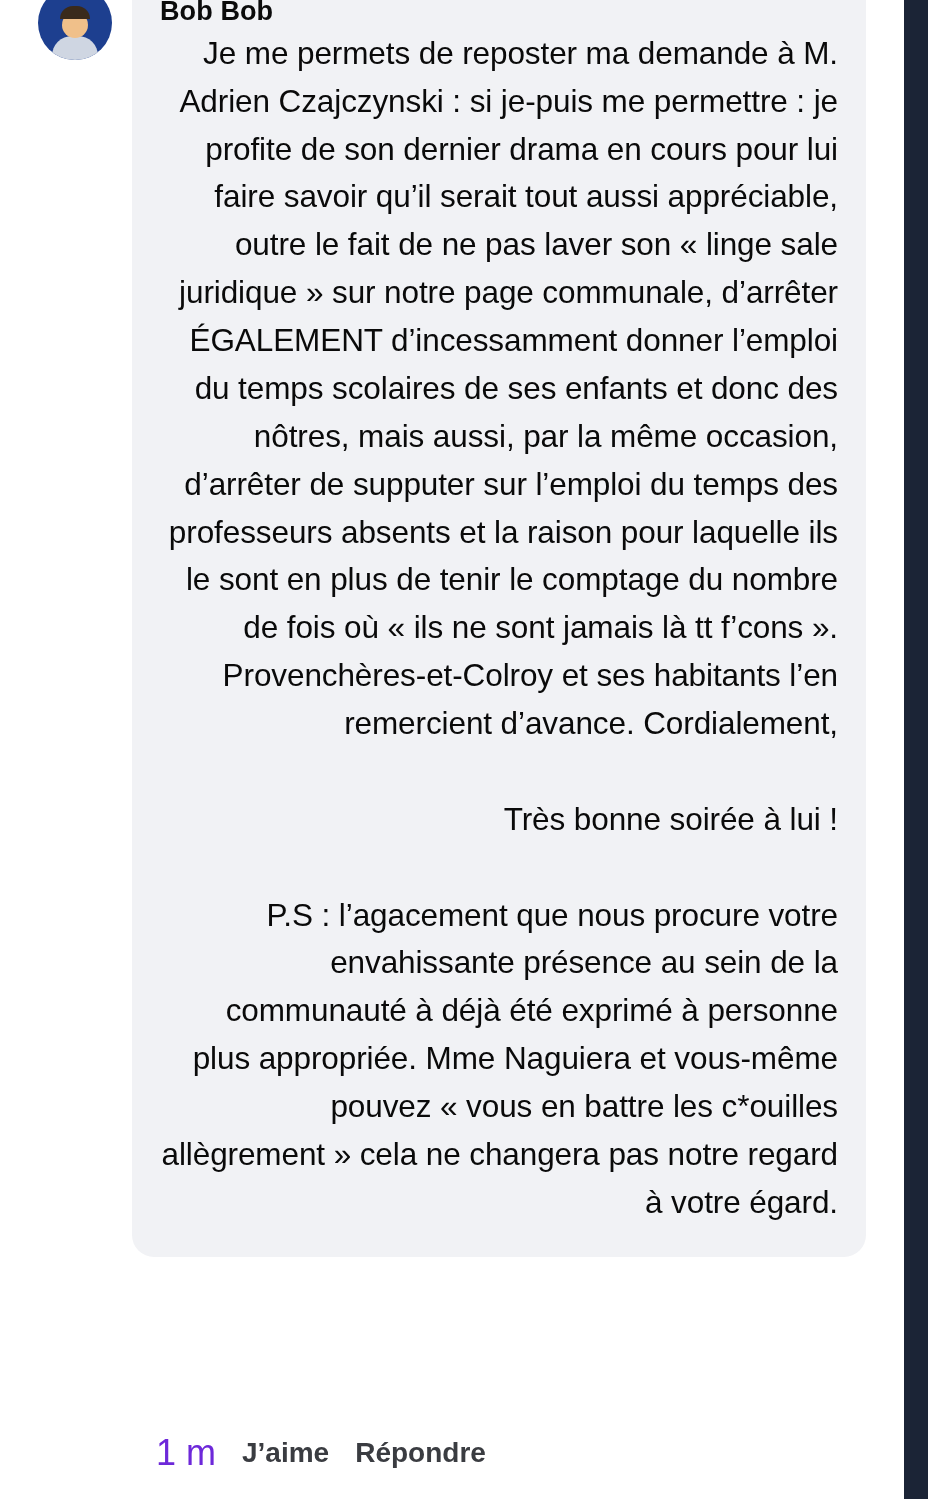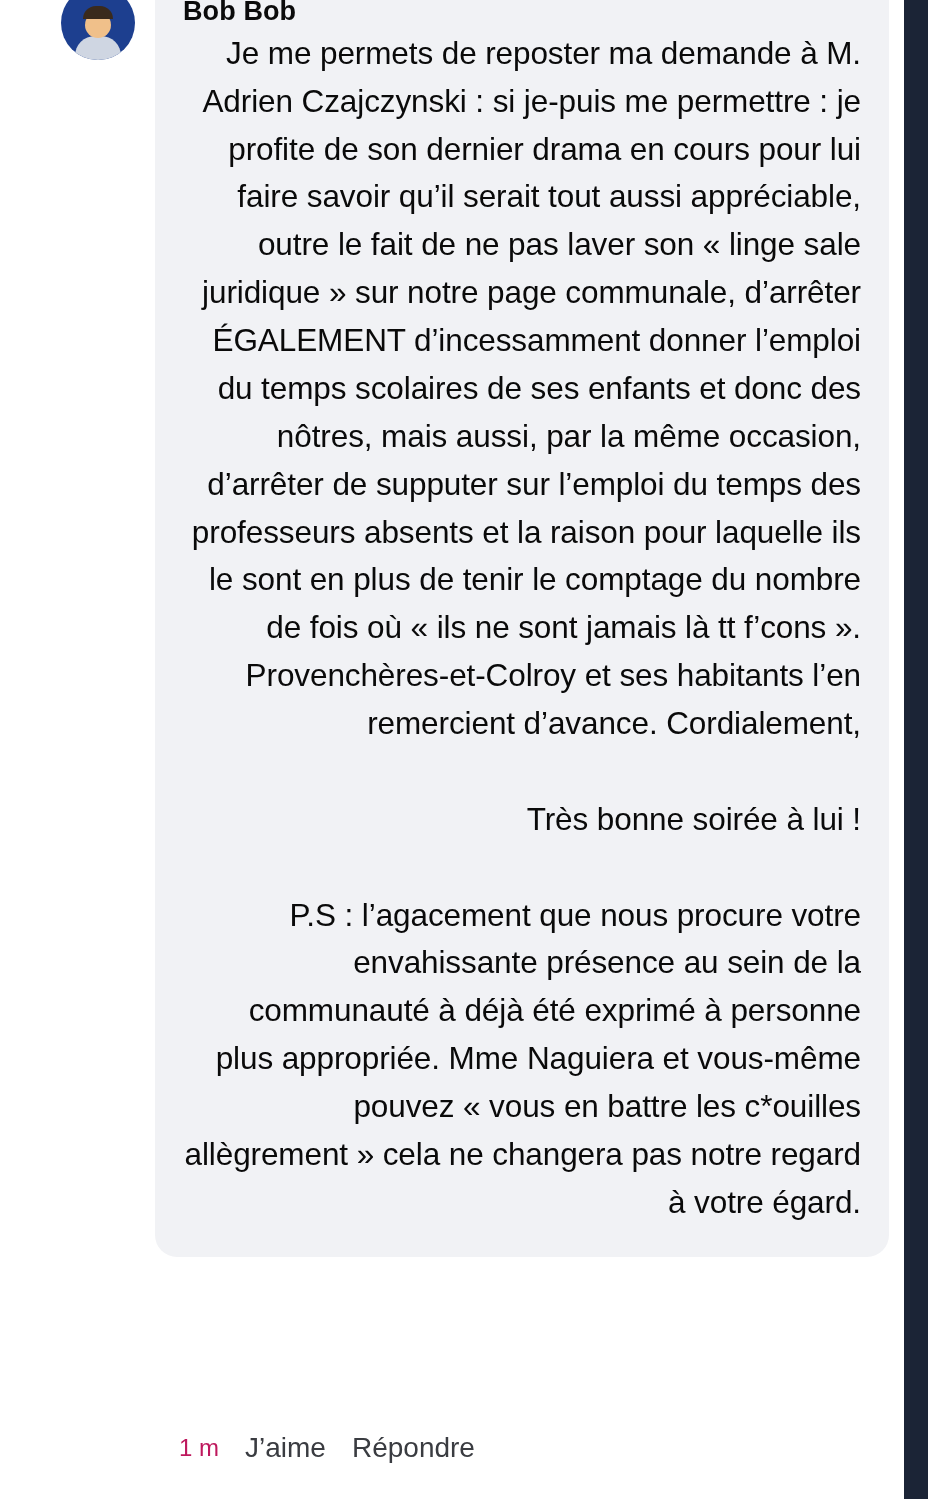--- a/index.html
+++ b/index.html
@@ -28,21 +28,20 @@
     width: 24px;
     height: 1499px;
     background: #1b2436;
   }
   .comment-wrap {
     position: absolute;
     left: 0;
     top: 0;
     width: 904px;
     height: 1115px;
-    margin-left: 23px;
   }
   .avatar {
     position: absolute;
     left: 38px;
     top: -14px;
     width: 74px;
     height: 74px;
     border-radius: 50%;
     background: #1d3f8f;
     overflow: hidden;
@@ -106,28 +105,28 @@
   }
   .actions {
     position: absolute;
     left: 156px;
     top: 1432px;
     display: flex;
     align-items: center;
     gap: 26px;
   }
   .action-time {
-    font-size: 24px;
-    color: #be185d;
+    font-size: 36px;
+    color: #6d28d9;
     font-weight: 500;
   }
   .action-btn {
     font-size: 28px;
     color: #3a3c41;
-    font-weight: normal;
+    font-weight: bold;
     cursor: pointer;
   }
 </style>
 </head>
 <body>
 
 <div class="screen">
 
   <div class="comment-wrap">
 

